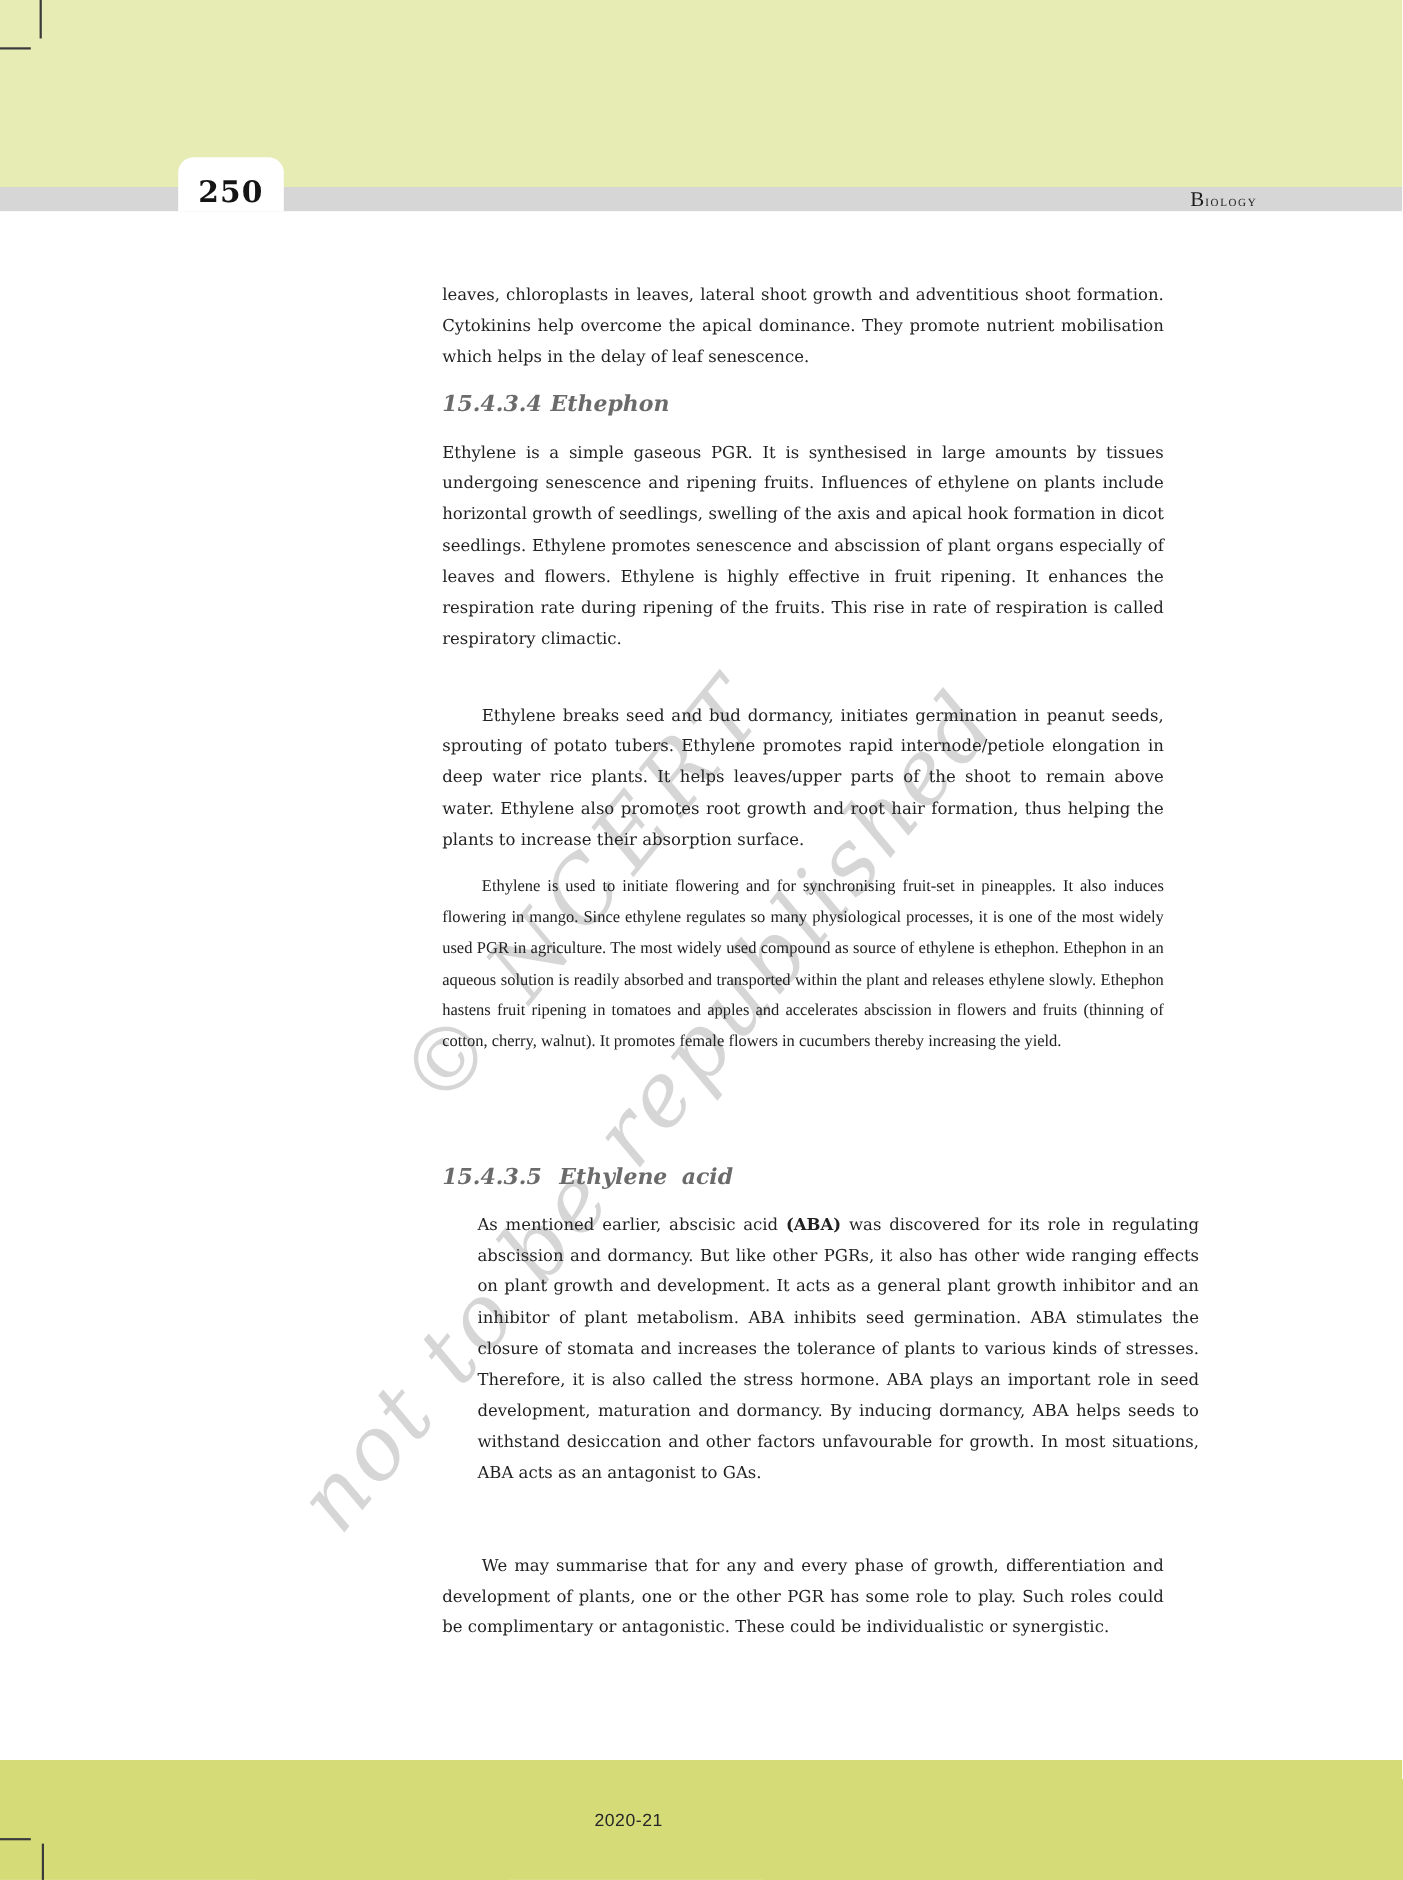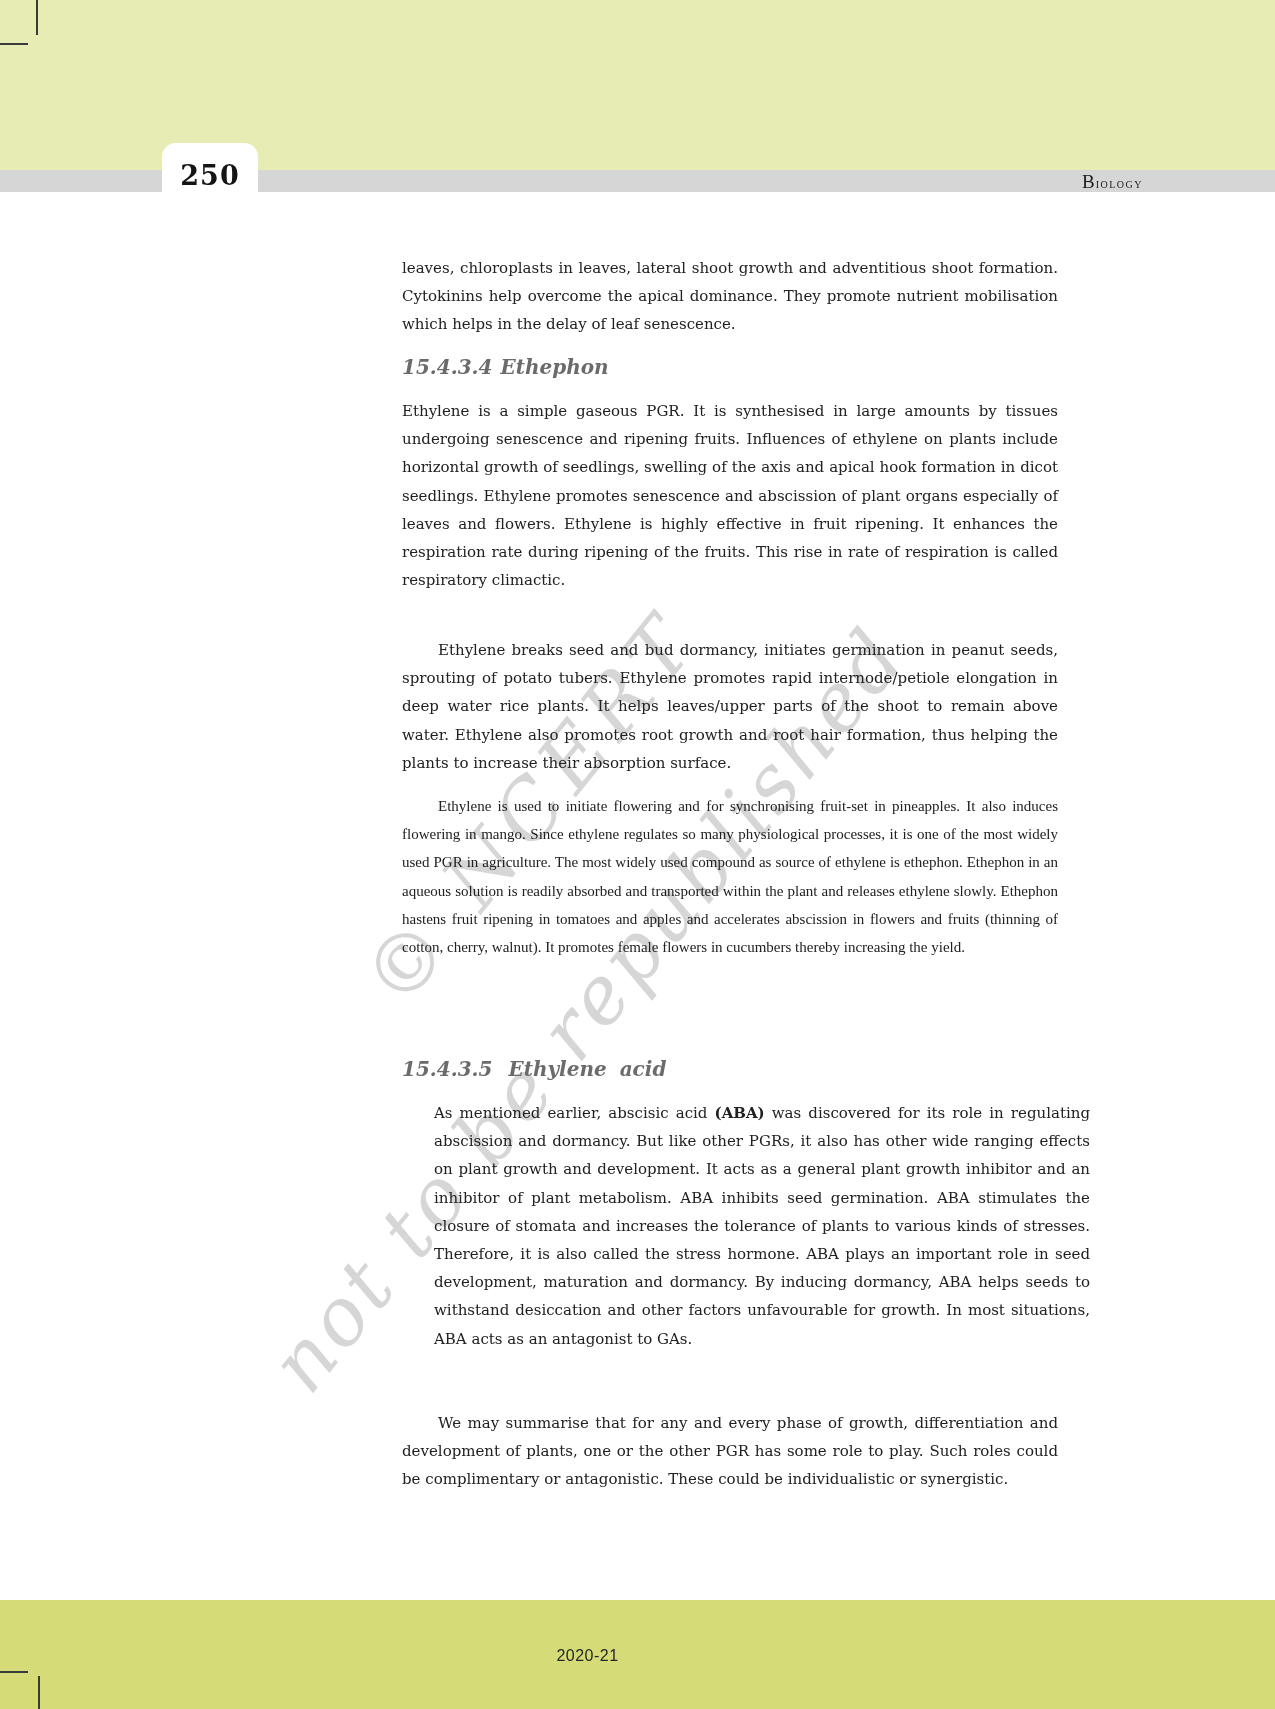--- a/index.html
+++ b/index.html
@@ -59,21 +59,21 @@
   }
   .heading .h-num { margin-right:8px; }
   .heading.wide .h-num { margin-right:16px; }
   .heading.wide .h-title { word-spacing:6px; }
   .bold { font-weight:bold; }
 
   
   .footer {
     position:absolute; left:0; top:1647px; width:1143px; z-index:2;
     text-align:center; font-family:"Liberation Sans", sans-serif;
-    font-size:16px; color:#262626; letter-spacing:0.5px;margin-left:16px;
+    font-size:16px; color:#262626; letter-spacing:0.5px;
   }
 </style>
 </head>
 <body>
 
 <div class="page">
 
   <div class="band-top"></div>
   <div class="band-gray"></div>
   <div class="band-bottom"></div>

